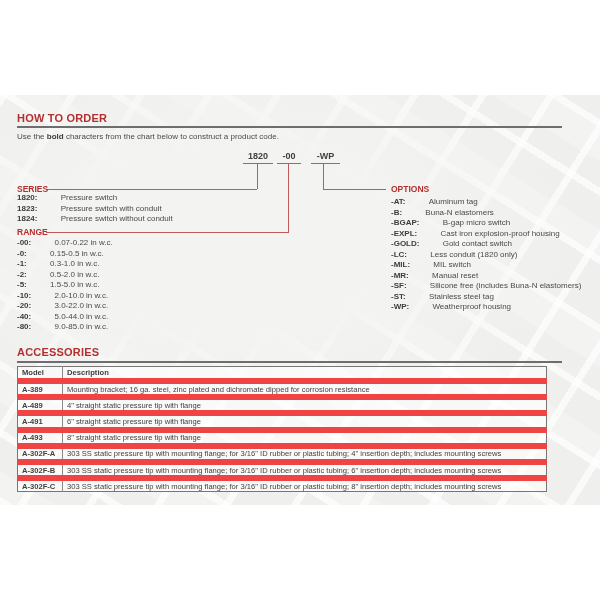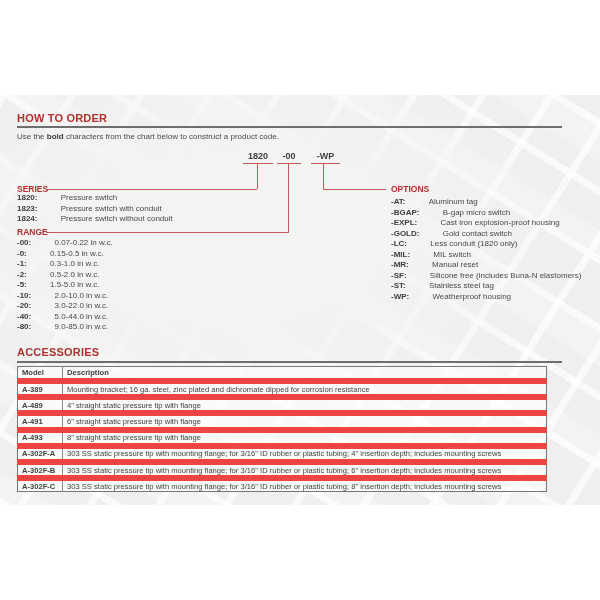--- a/index.html
+++ b/index.html
@@ -82,20 +82,21 @@
       <div><span class="item-code">-5:</span> <span class="item-desc">1.5-5.0 in w.c.</span></div>
       <div><span class="item-code">-10:</span> <span class="item-desc">2.0-10.0 in w.c.</span></div>
       <div><span class="item-code">-20:</span> <span class="item-desc">3.0-22.0 in w.c.</span></div>
       <div><span class="item-code">-40:</span> <span class="item-desc">5.0-44.0 in w.c.</span></div>
       <div><span class="item-code">-80:</span> <span class="item-desc">9.0-85.0 in w.c.</span></div>
     </div>
 
     <div class="abs grp-label" style="left:391px;top:184px;">OPTIONS</div>
     <div class="abs list" style="left:391px;top:197px;">
       <div><span class="item-code">-AT:</span> <span class="item-desc">Aluminum tag</span></div>
+      <div><span class="item-code">-B:</span> <span class="item-desc">Buna-N elastomers</span></div>
       <div><span class="item-code">-BGAP:</span> <span class="item-desc">B-gap micro switch</span></div>
       <div><span class="item-code">-EXPL:</span> <span class="item-desc">Cast iron explosion-proof housing</span></div>
       <div><span class="item-code">-GOLD:</span> <span class="item-desc">Gold contact switch</span></div>
       <div><span class="item-code">-LC:</span> <span class="item-desc">Less conduit (1820 only)</span></div>
       <div><span class="item-code">-MIL:</span> <span class="item-desc">MIL switch</span></div>
       <div><span class="item-code">-MR:</span> <span class="item-desc">Manual reset</span></div>
       <div><span class="item-code">-SF:</span> <span class="item-desc">Silicone free (includes Buna-N elastomers)</span></div>
       <div><span class="item-code">-ST:</span> <span class="item-desc">Stainless steel tag</span></div>
       <div><span class="item-code">-WP:</span> <span class="item-desc">Weatherproof housing</span></div>
     </div>

